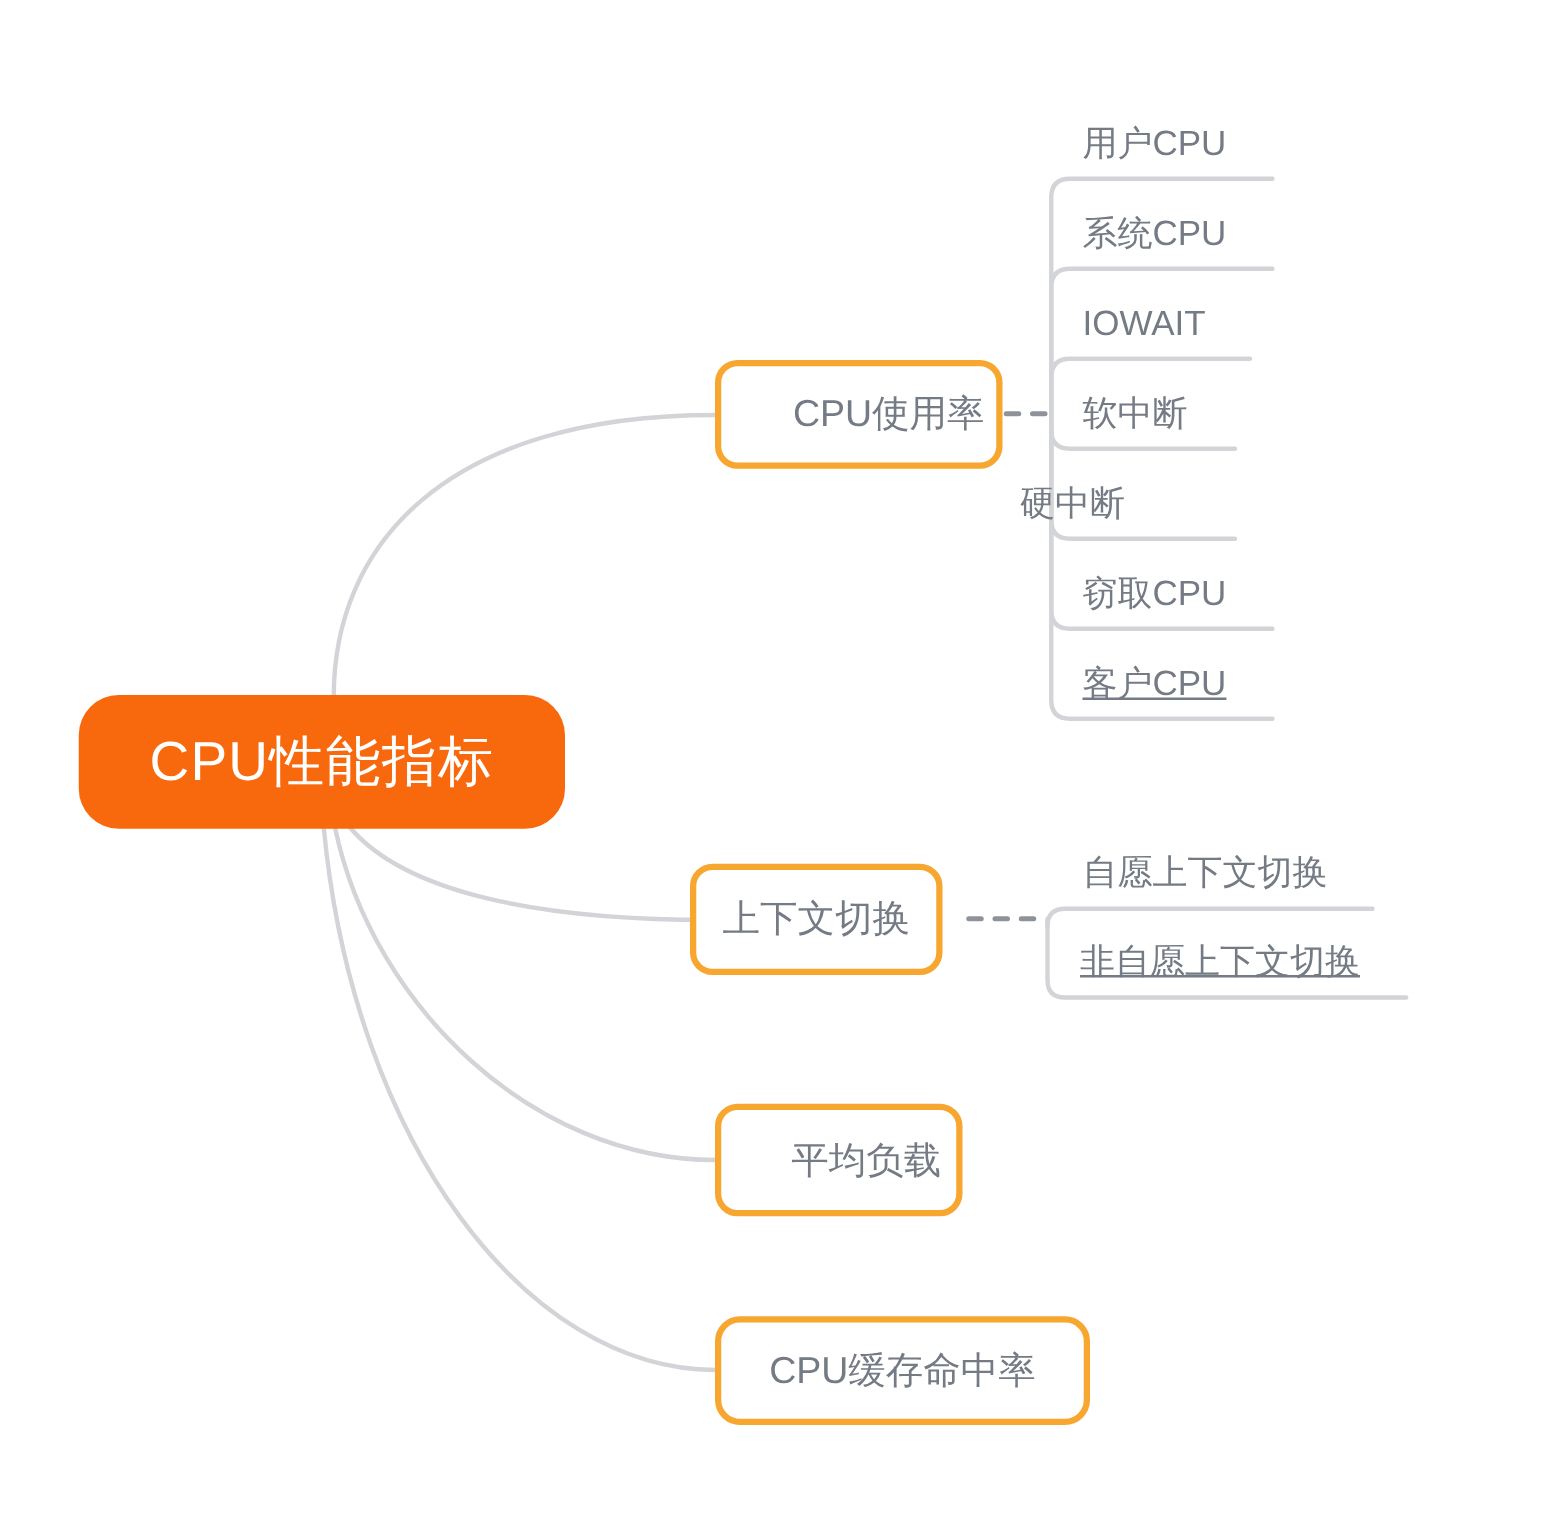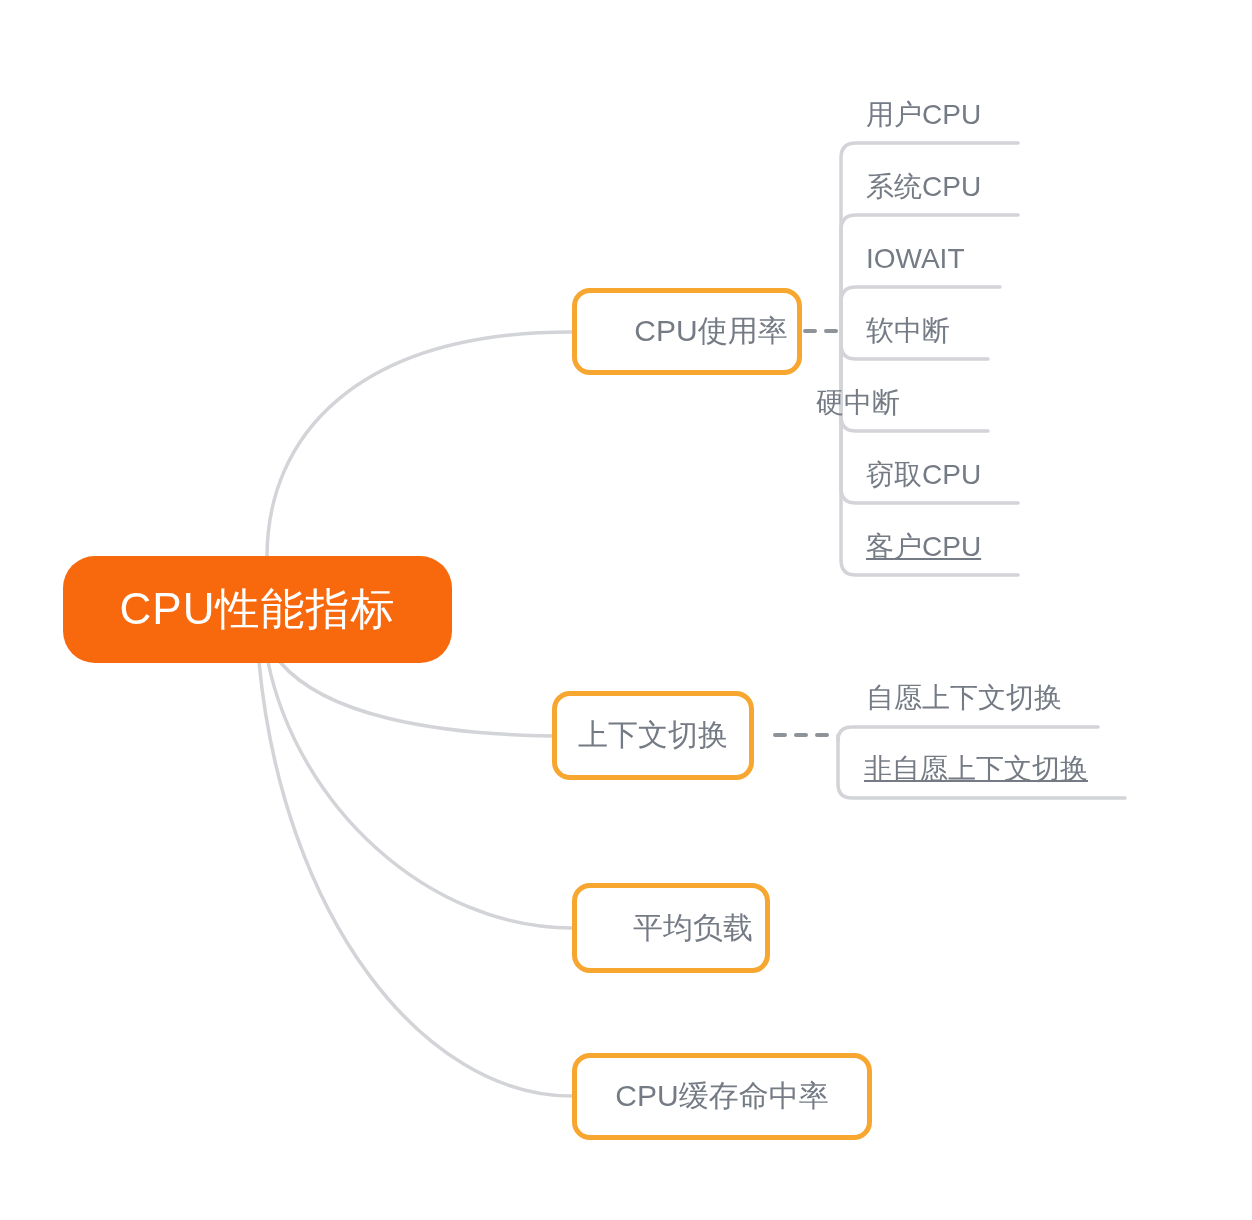--- a/index.html
+++ b/index.html
@@ -57,21 +57,21 @@
   .branch-node {
     background: #ffffff;
     border: 5px solid #F7A62F;
     border-radius: 18px;
     color: #757B85;
     font-size: 30px;
   }
   .branch-cpu-usage   { left: 572px; top: 288px; width: 230px; height: 87px; padding-left: 48px; }
   .branch-ctx-switch  { left: 552px; top: 691px; width: 202px; height: 89px; }
   .branch-load-avg    { left: 572px; top: 883px; width: 198px; height: 90px; padding-left: 44px; }
-  .branch-cache-hit   { left: 572px; top: 1053px; width: 300px; height: 87px; }
+  .branch-cache-hit   { left: 572px; top: 1053px; width: 300px; height: 87px; border-radius: 20px; }
   .leaf-label {
     position: absolute;
     color: #757B85;
     font-size: 28px;
     line-height: 30px;
     white-space: nowrap;
     cursor: default;
   }
 </style>
 </head>

